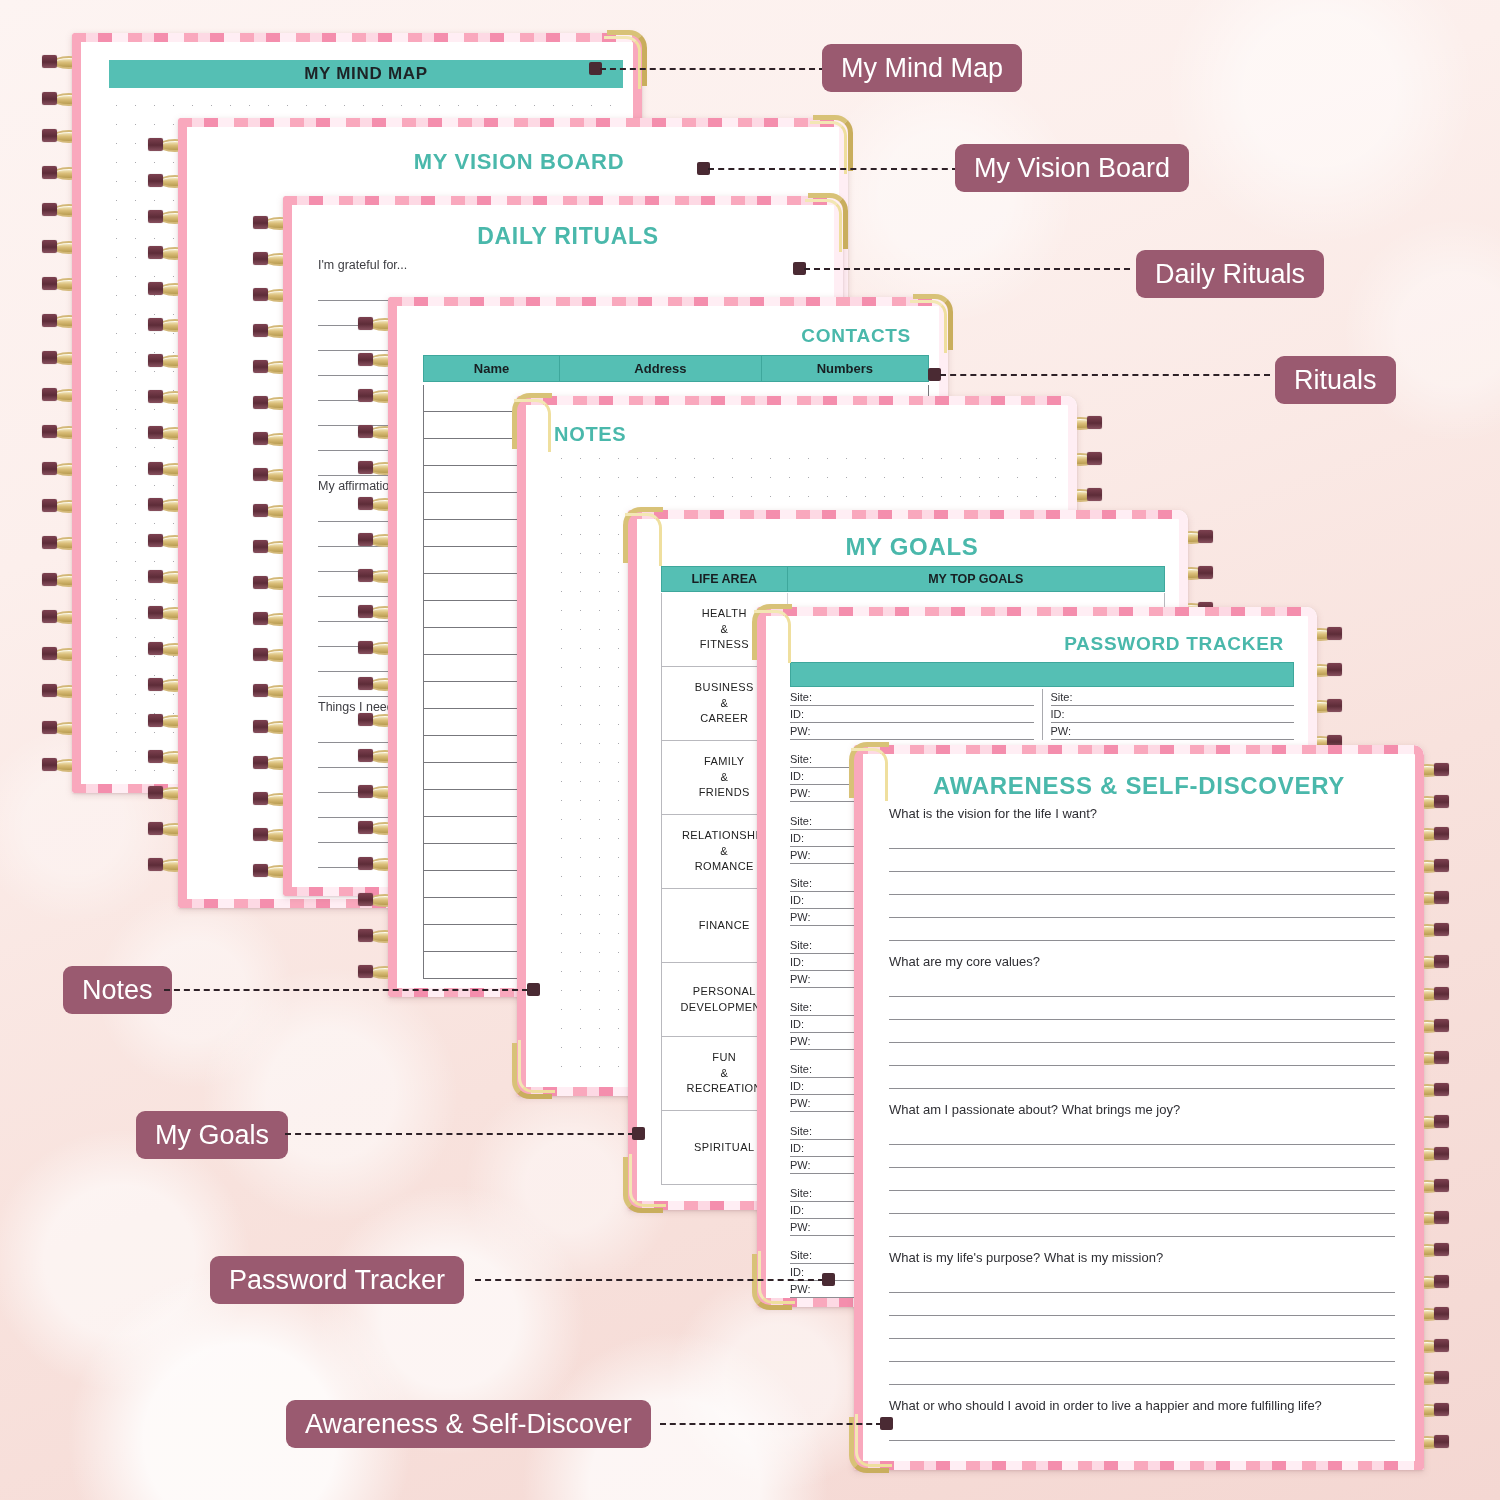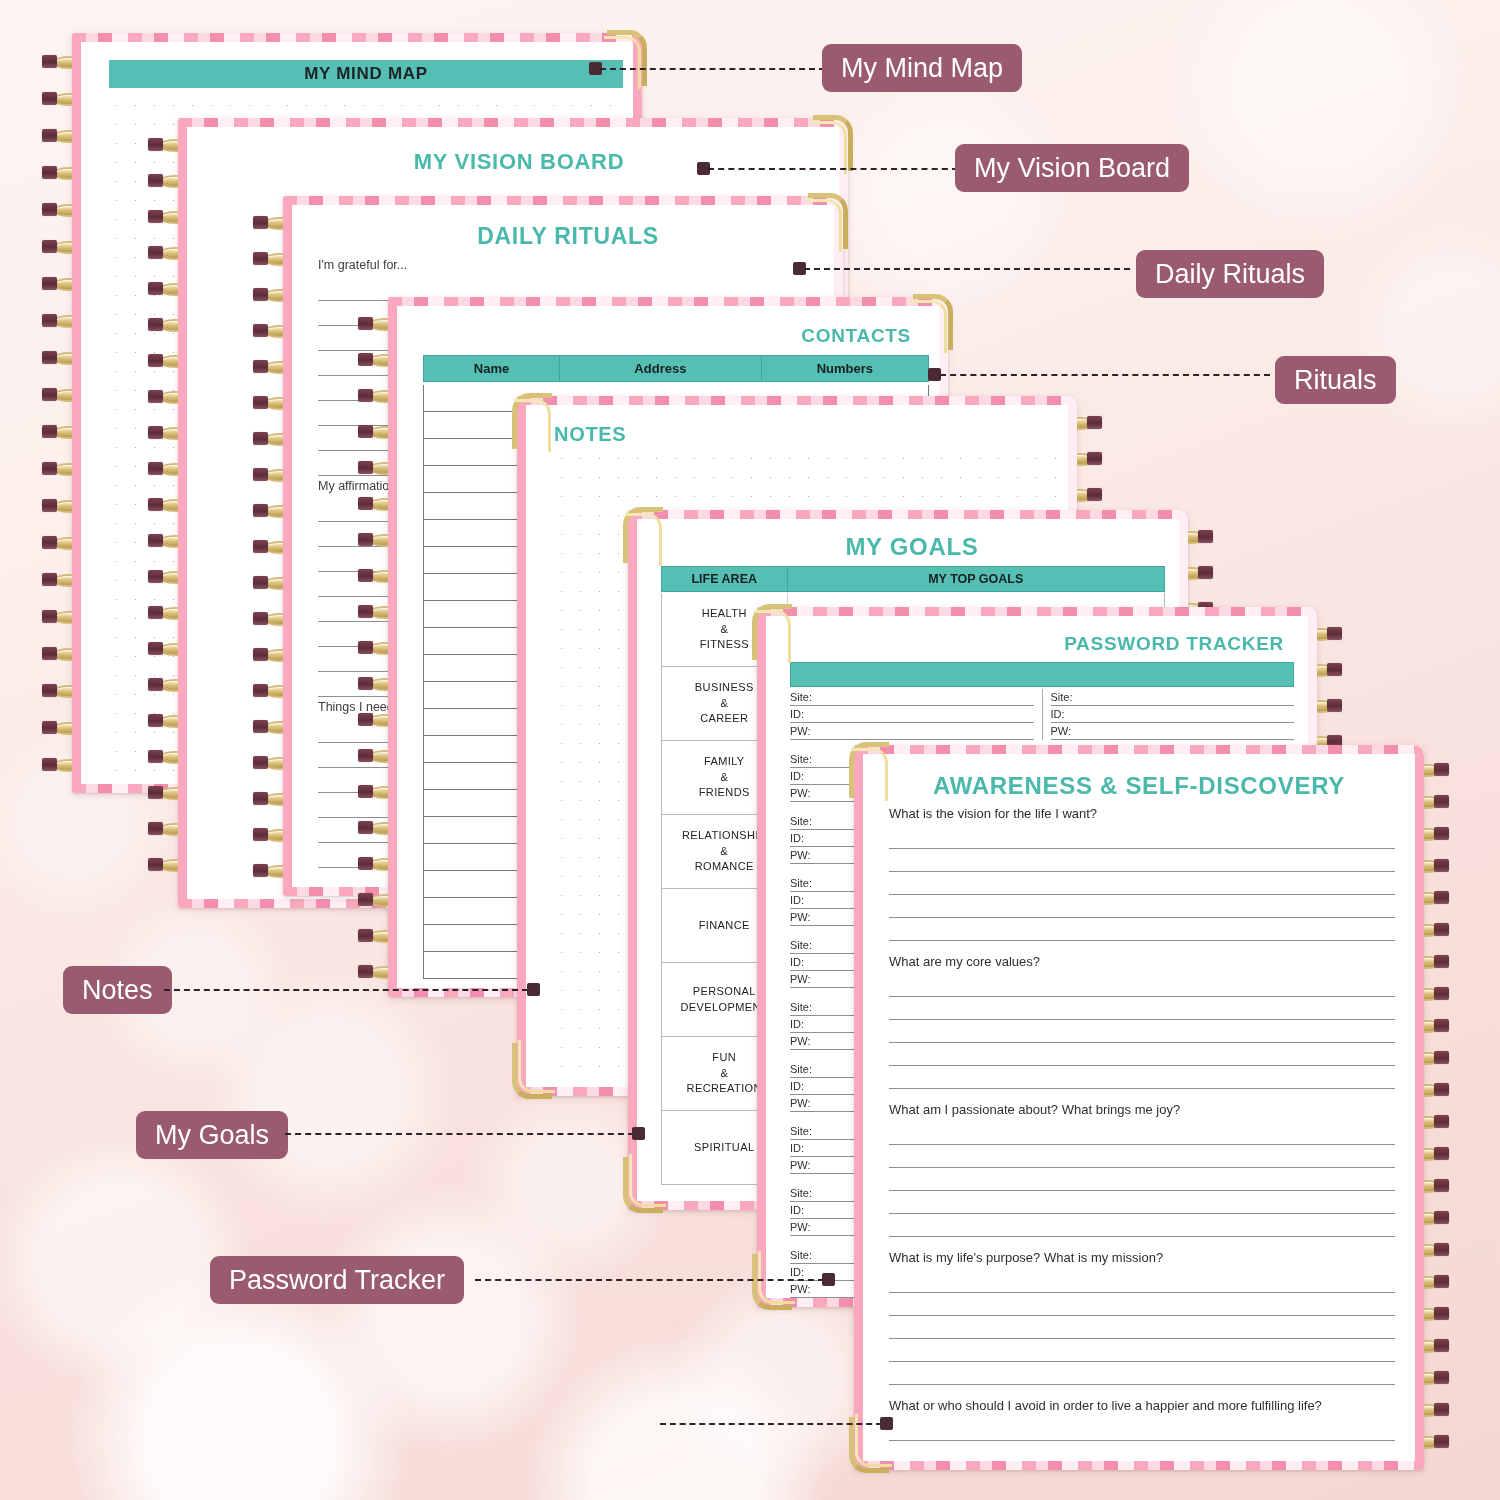--- a/index.html
+++ b/index.html
@@ -1175,15 +1175,16 @@
   <div class="dot" style="left:527px;top:983px;"></div>
 
   <div class="callout" style="left:136px;top:1111px;">My Goals</div>
   <div class="leader" style="left:285px;top:1133px;width:349px;"></div>
   <div class="dot" style="left:632px;top:1127px;"></div>
 
   <div class="callout" style="left:210px;top:1256px;">Password Tracker</div>
   <div class="leader" style="left:475px;top:1279px;width:349px;"></div>
   <div class="dot" style="left:822px;top:1273px;"></div>
 
+  <div class="callout" style="left:286px;top:1400px;">Awareness &amp; Self-Discover</div>
   <div class="leader" style="left:660px;top:1423px;width:222px;"></div>
   <div class="dot" style="left:880px;top:1417px;"></div>
 </div>
 
 </body></html>

